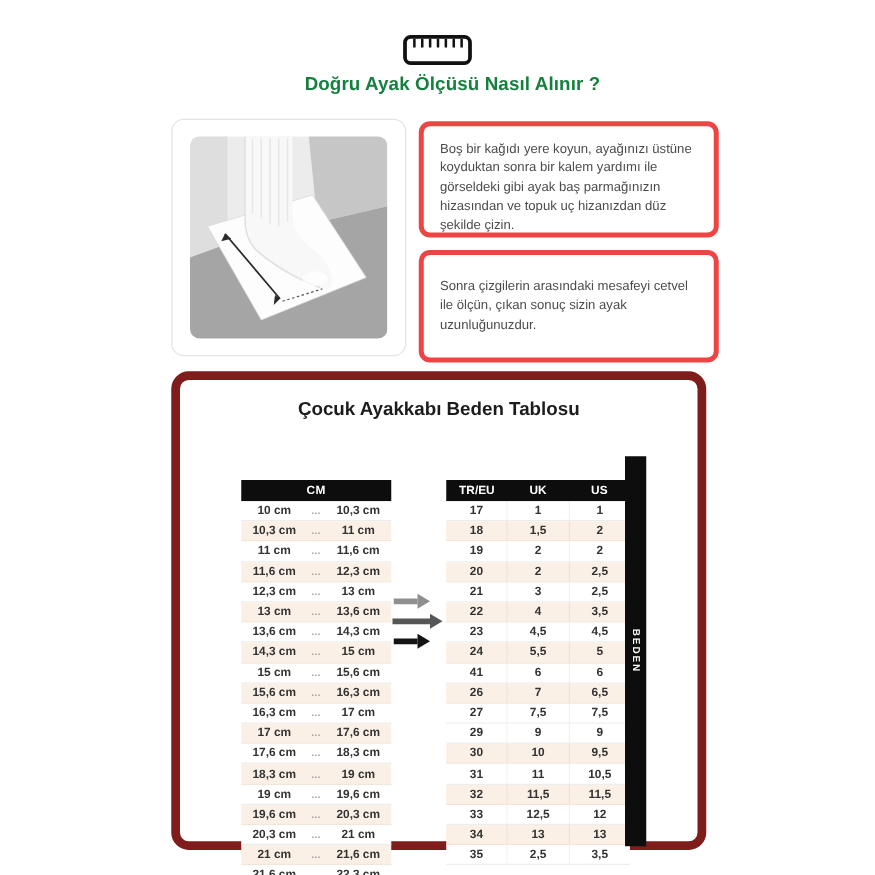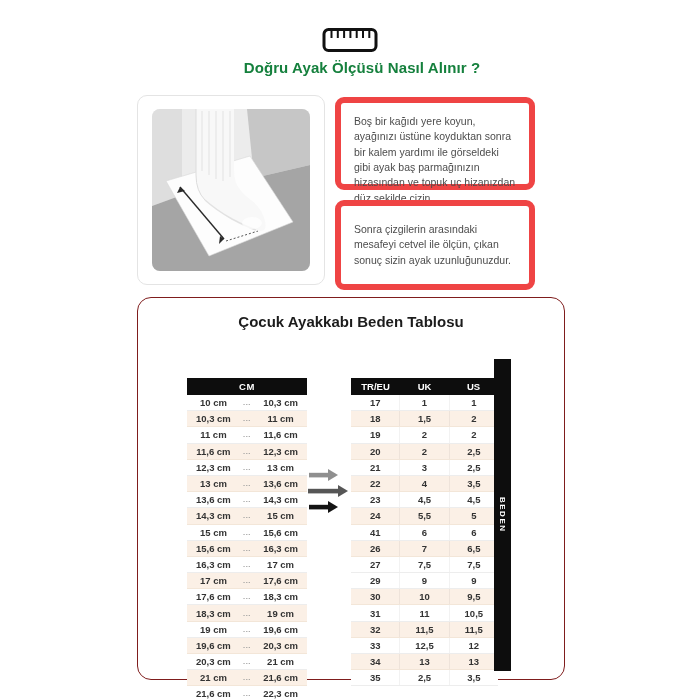--- a/index.html
+++ b/index.html
@@ -12,29 +12,29 @@
   
   #ruler-wrap { left:322px; top:26px; width:56px; height:28px; }
   #page-title { left:0; top:59px; width:700px; text-align:center;
     font-size:15px; font-weight:700; color:#15803d; letter-spacing:0.1px;margin-left:12px; }
 
   
   #img-box { left:137px; top:95px; width:188px; height:190px;
     border:1px solid #e4e4e4; border-radius:10px; box-sizing:border-box; background:#fff; }
   #photo { position:absolute; left:14px; top:13px; width:158px; height:162px;
     border-radius:8px; overflow:hidden; }
-  .note { left:335px; width:200px; border:6px solid #ef4444; border-radius:9px;
+  .note { left:335px; width:240px; border:4px solid #ef4444; border-radius:9px;
     box-sizing:border-box; font-size:10.5px; color:#4c4c4c; line-height:1.46;
     padding:11px 13px; background:#fff; }
   #note-1 { top:97px; height:93px; }
   #note-2 { top:200px; height:90px; display:flex; align-items:center; }
 
   
   #chart-card { left:137px; top:297px; width:428px; height:383px;
-    border:1px solid #7f1d1d; border-radius:14px; box-sizing:border-box; background:#fff; }
+    border:7px solid #7f1d1d; border-radius:14px; box-sizing:border-box; background:#fff; }
   #chart-card > .abs { position:absolute; }
   #chart-title { top:15px; left:0; width:100%; text-align:center;
     font-size:15px; font-weight:700; color:#1c1c1c; }
 
   .stable { display:flex; flex-direction:column;margin-top:34px; }
   #cm-table   { left:49px;  top:46px; width:120px; }
   #size-table { left:213px; top:46px; width:147px; }
   .thead { height:17px; background:#0d0d0d; color:#ffffff; display:flex;
     align-items:center; font-size:9.5px; font-weight:700; flex:none; }
   #cm-table .thead { justify-content:center; letter-spacing:0.5px; }

